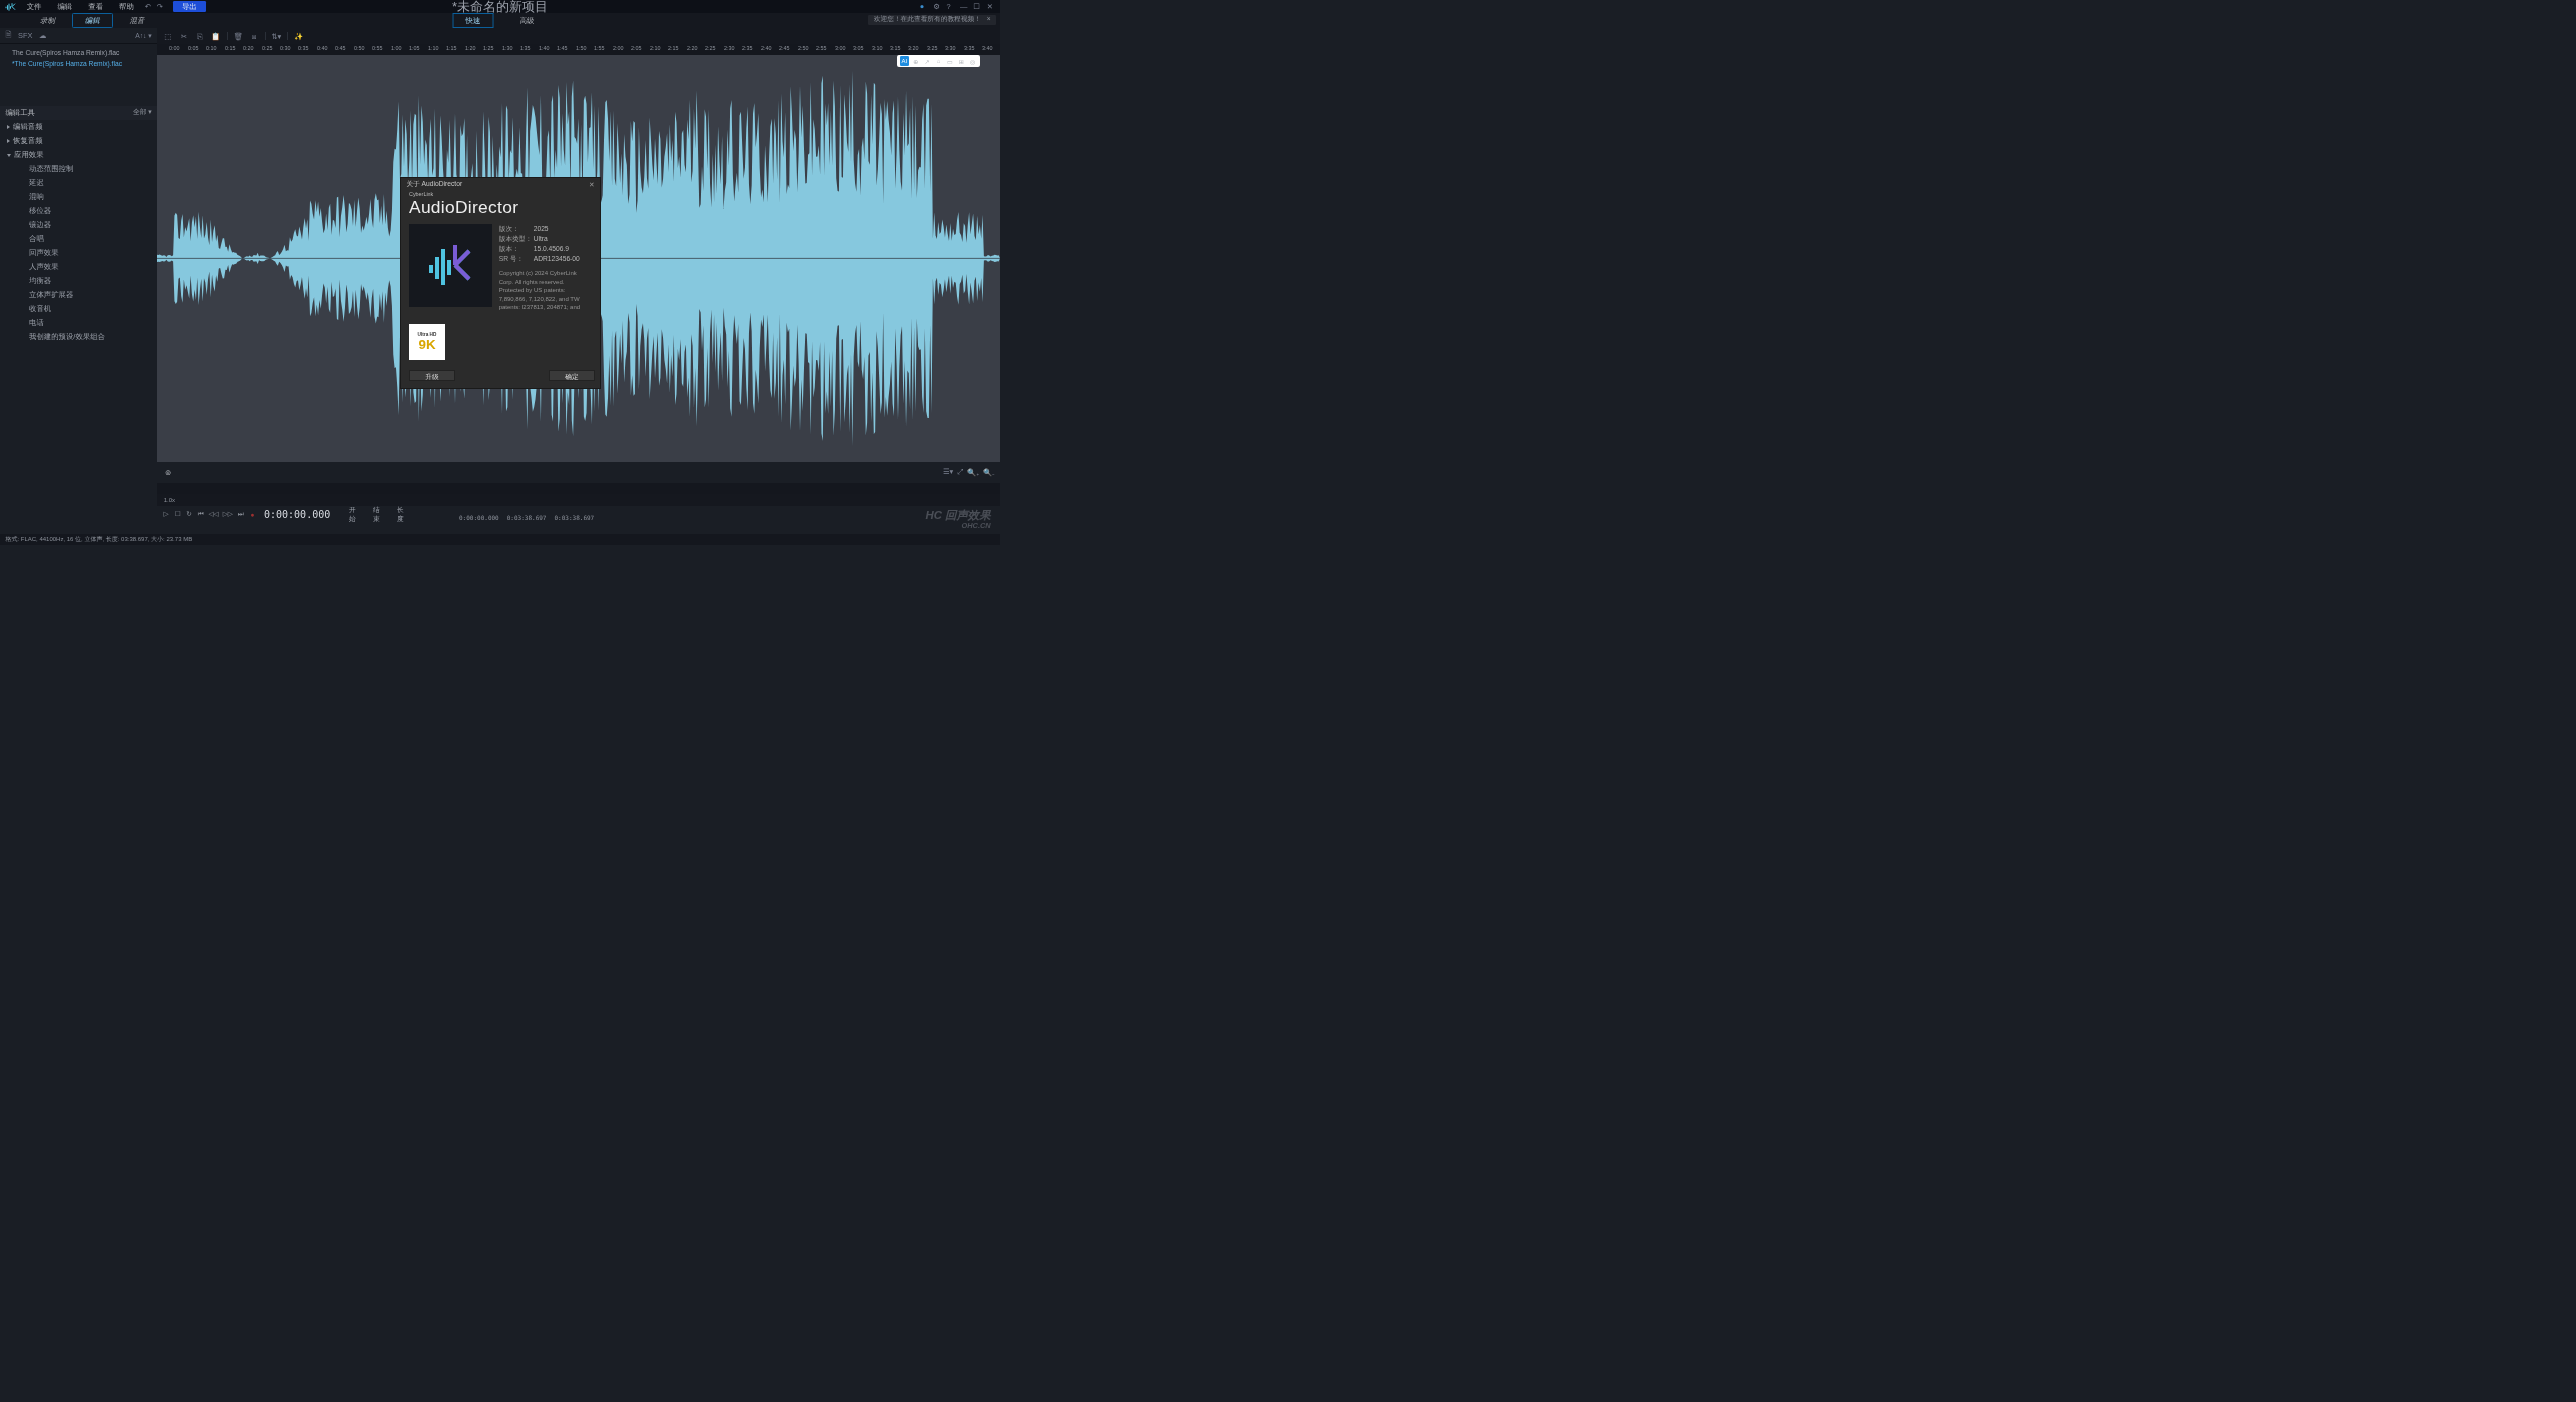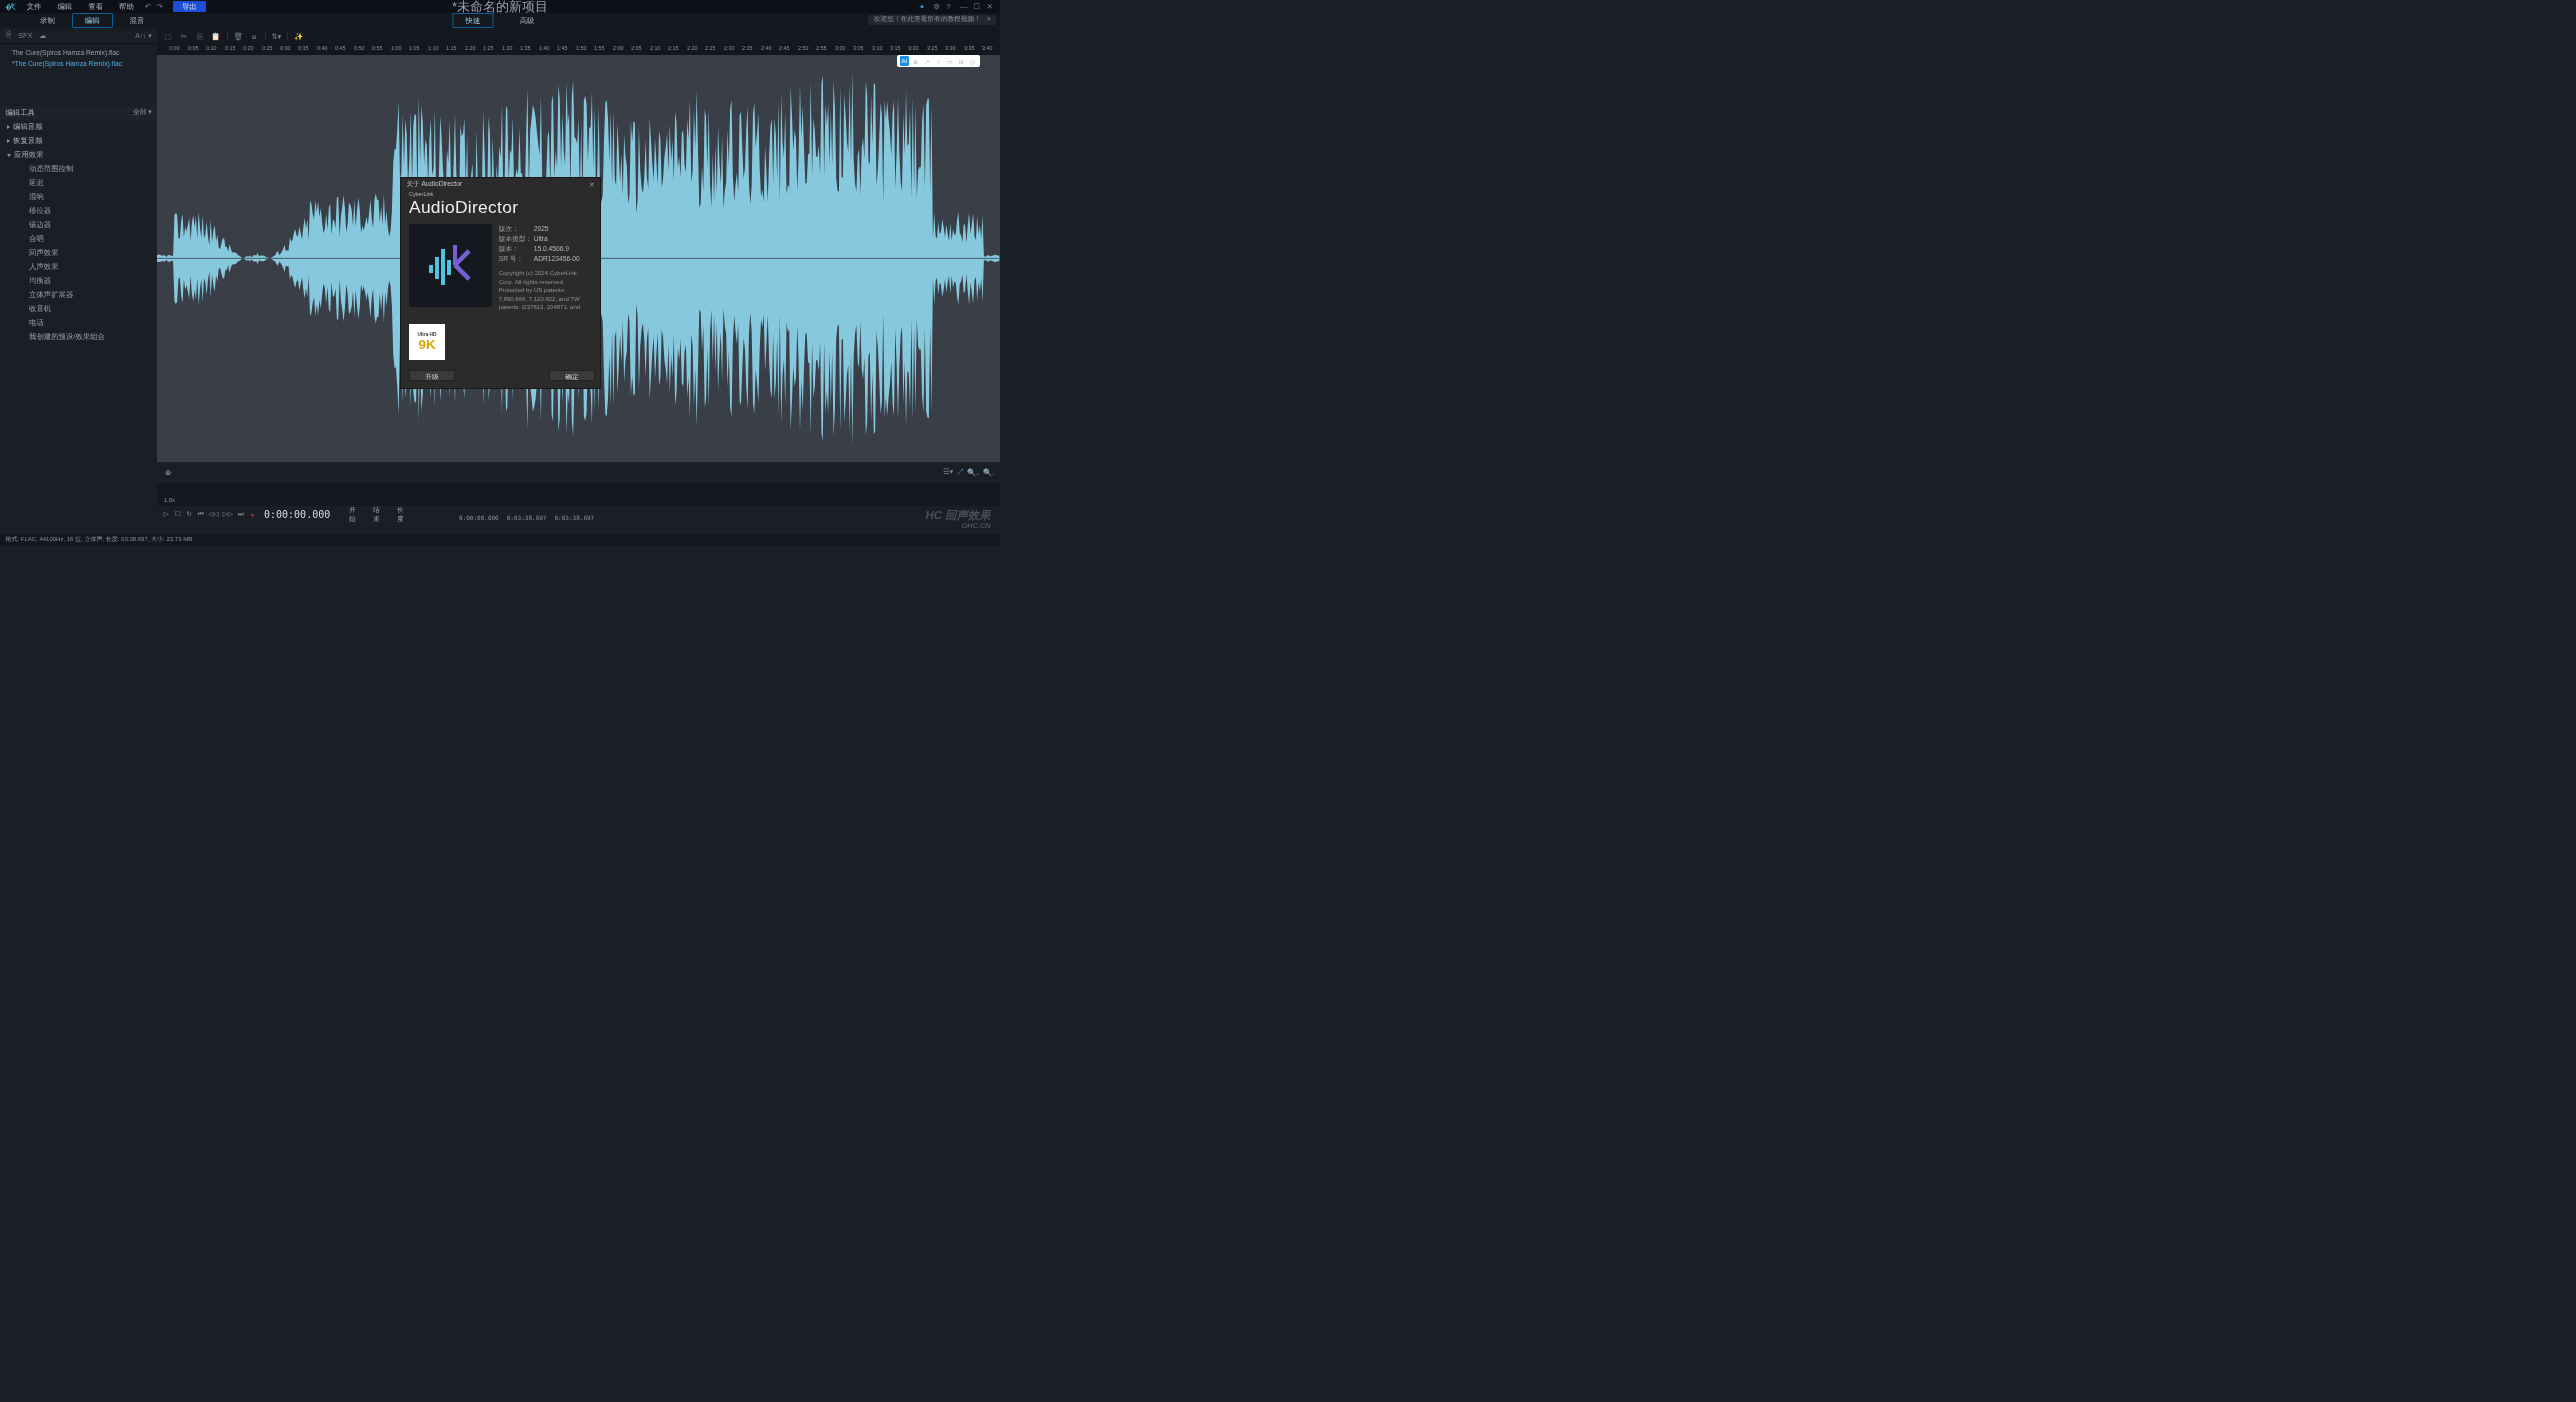--- a/index.html
+++ b/index.html
@@ -84,20 +84,21 @@
   align-items: center;
   margin-left: 27px;
 }
 .mode-tab {
   padding: 1.3px 12px;
   border: 0.7px solid transparent;
   border-radius: 1.3px;
   margin-right: 4px;
   font-size: 7.4px;
   cursor: pointer;
+  font-style: italic;
 }
 .mode-tab.selected { border-color: #0b5f9b; color: #9fd2ef; }
 .center-modes {
   position: absolute;
   left: 50%;
   transform: translateX(-50%);
   display: flex;
   gap: 13.4px;
 }
 .center-modes .c-tab {

